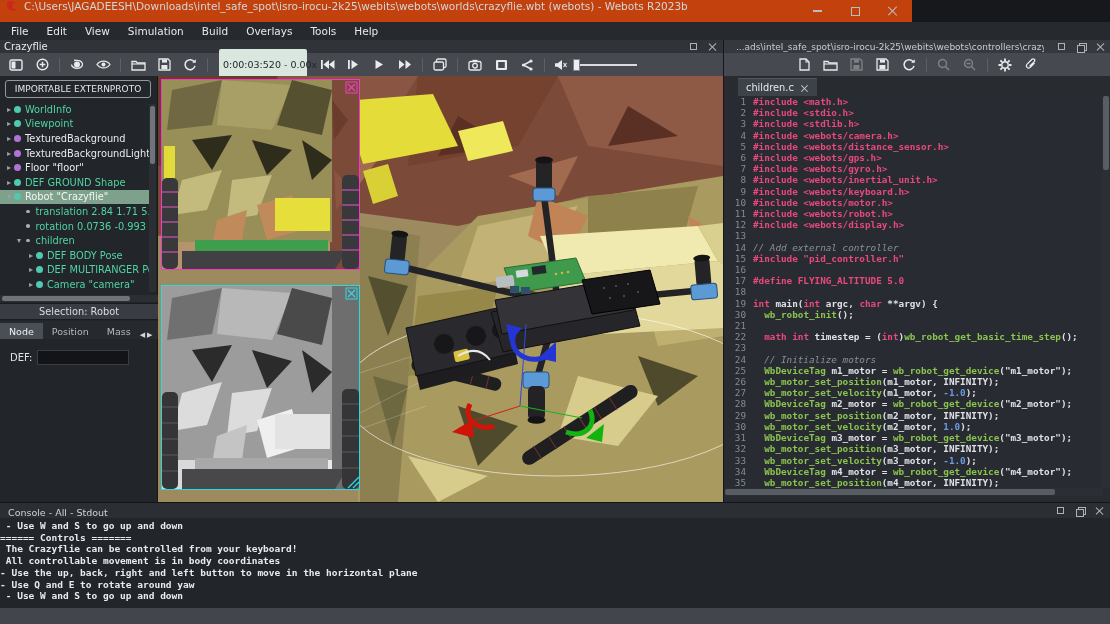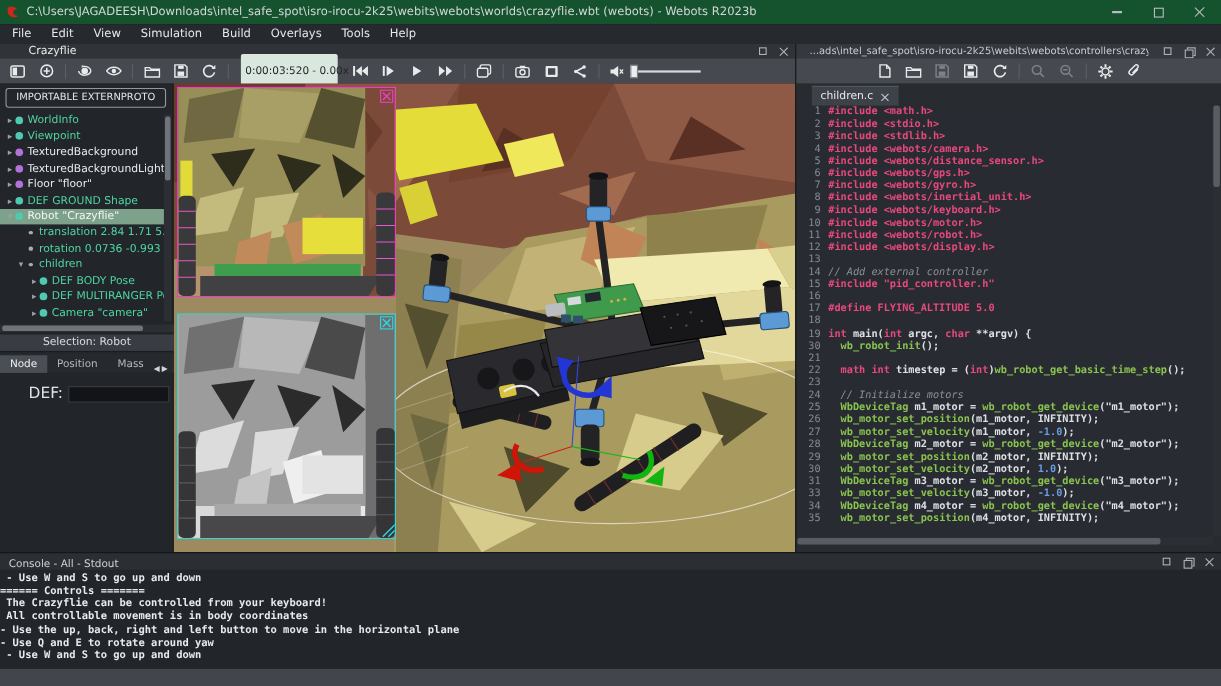--- a/index.html
+++ b/index.html
@@ -1,43 +1,43 @@
 <!DOCTYPE html>
 <html><head>
 <meta charset="utf-8">
 <style>
   * { margin:0; padding:0; box-sizing:border-box; }
   html,body { width:1110px; height:624px; background:#17181c; overflow:hidden;
     font-family:"DejaVu Sans", sans-serif; -webkit-font-smoothing:antialiased; }
   #app { position:relative; width:1110px; height:624px; overflow:hidden; }
 
   
-  .titlebar { position:absolute; left:0; top:0; width:1110px; height:22px;
-    background:#14532d; display:flex; align-items:center; }
+  .titlebar { position:absolute; left:0; top:0; width:912px; height:22px;
+    background:#c2410c; display:flex; }
   .applogo { width:12px; height:12px; margin:0 6px 0 6px; }
   .title { color:#d3d6da; font-size:10.5px; white-space:nowrap; }
   .wincontrols { position:absolute; right:0; top:0; height:22px; display:flex; }
   .winbtn { width:38px; height:22px; display:flex; align-items:center; justify-content:center; }
   .glyph-min { width:9px; height:1.5px; background:#b9bcc1; }
   .glyph-max { width:9px; height:9px; border:1.2px solid #b9bcc1; }
   .glyph-close { position:relative; width:10px; height:10px; }
   .glyph-close::before,.glyph-close::after { content:""; position:absolute; left:4px; top:-1px;
     width:1.4px; height:12px; background:#b9bcc1; }
   .glyph-close::before { transform:rotate(45deg);} .glyph-close::after { transform:rotate(-45deg);}
 
   
   .menubar { position:absolute; left:0; top:22px; width:1110px; height:18px;
     background:#26292e; display:flex; align-items:center; padding-left:2px; }
   .menu-item { color:#e6e8ec; font-size:10.5px; padding:16px 9px; height:18px;
     display:flex; align-items:center; }
 
   
   .tabrow { position:absolute; left:0; top:40px; width:723px; height:13px;
     background:#303338; display:flex; align-items:center; }
-  .worldtab { color:#e8eaec; font-size:10px; padding-left:26px; }
+  .worldtab { color:#e8eaec; font-size:10px; padding-left:4px; }
   .dockbtns { position:absolute; right:4px; top:1px; display:flex; gap:8px; align-items:center; }
   .dockbtn { width:12px; height:11px; display:flex; align-items:center; justify-content:center; }
   .g-sq { width:7px; height:7px; border:1px solid #aeb2b7; }
   .g-re { position:relative; width:8px; height:8px; }
   .g-re::before { content:""; position:absolute; left:2px; top:0; width:6px; height:6px; border:1px solid #aeb2b7;}
   .g-re::after  { content:""; position:absolute; left:0; top:2px; width:6px; height:6px; border:1px solid #aeb2b7; background:#303338;}
   .g-x { position:relative; width:8px; height:8px; }
   .g-x::before,.g-x::after { content:""; position:absolute; left:3.4px; top:-1px; width:1.2px; height:10px; background:#aeb2b7;}
   .g-x::before{transform:rotate(45deg);} .g-x::after{transform:rotate(-45deg);}
 
@@ -73,21 +73,21 @@
   .hthumb { position:absolute; left:2px; top:1px; width:128px; height:5px; background:#6f737a; border-radius:2px; }
   .selbar { position:absolute; left:0; top:227px; width:158px; height:17px; background:#393d43;
     color:#d9dce0; font-size:9.8px; display:flex; align-items:center; justify-content:center;
     border-top:1px solid #1a1c20; border-bottom:1px solid #1a1c20; }
   .nodetabs { position:absolute; left:0; top:245px; width:158px; height:18px; background:#26292e;
     display:flex; align-items:flex-end; }
   .ntab { height:16px; padding:0 9px; font-size:9.5px; color:#b4b8be; display:flex; align-items:center; }
   .ntab.active { background:#4a4e55; color:#eef0f2; }
   .ntabarrows { margin-left:auto; color:#d2d5d9; font-size:7px; padding-right:4px; letter-spacing:2px; }
   .defrow { position:absolute; left:10px; top:274px; display:flex; align-items:center; gap:5px; }
-  .deflabel { color:#dfe3e7; font-size:14px;margin-left:16px; }
+  .deflabel { color:#dfe3e7; font-size:10px; }
   .definput { width:92px; height:15px; background:#121418; border:1px solid #3a3e44; color:#e8eaec; font-size:9.5px; padding:0 3px; }
 
   
   .viewport { position:absolute; left:158px; top:76px; width:565px; height:426px; background:#7c4a39; overflow:hidden; }
   .overlay { position:absolute; overflow:hidden; }
   .overlay.cam { left:3px; top:3px; width:199px; height:191px; border:1px solid #f23cc6; }
   .overlay.disp { left:3px; top:209px; width:199px; height:205px; border:1px solid #2bd9e4; }
 
   
   .editor { position:absolute; left:723px; top:40px; width:387px; height:462px; background:#282c32; border-left:1px solid #15171b; }
@@ -695,20 +695,21 @@
         <div class="cl"><span class="ln">22</span><span class="ct">  <span class="kw">math</span> <span class="kw">int</span> timestep = (<span class="kw">int</span>)<span class="fn">wb_robot_get_basic_time_step</span>();</span></div>
         <div class="cl"><span class="ln">23</span><span class="ct"></span></div>
         <div class="cl"><span class="ln">24</span><span class="ct"><span class="cm">  // Initialize motors</span></span></div>
         <div class="cl"><span class="ln">25</span><span class="ct">  <span class="fn">WbDeviceTag</span> m1_motor = <span class="fn">wb_robot_get_device</span>("m1_motor");</span></div>
         <div class="cl"><span class="ln">26</span><span class="ct">  <span class="fn">wb_motor_set_position</span>(m1_motor, INFINITY);</span></div>
         <div class="cl"><span class="ln">27</span><span class="ct">  <span class="fn">wb_motor_set_velocity</span>(m1_motor, <span class="num">-1.0</span>);</span></div>
         <div class="cl"><span class="ln">28</span><span class="ct">  <span class="fn">WbDeviceTag</span> m2_motor = <span class="fn">wb_robot_get_device</span>("m2_motor");</span></div>
         <div class="cl"><span class="ln">29</span><span class="ct">  <span class="fn">wb_motor_set_position</span>(m2_motor, INFINITY);</span></div>
         <div class="cl"><span class="ln">30</span><span class="ct">  <span class="fn">wb_motor_set_velocity</span>(m2_motor, <span class="num">1.0</span>);</span></div>
         <div class="cl"><span class="ln">31</span><span class="ct">  <span class="fn">WbDeviceTag</span> m3_motor = <span class="fn">wb_robot_get_device</span>("m3_motor");</span></div>
+        <div class="cl"><span class="ln">32</span><span class="ct">  <span class="fn">wb_motor_set_position</span>(m3_motor, INFINITY);</span></div>
         <div class="cl"><span class="ln">33</span><span class="ct">  <span class="fn">wb_motor_set_velocity</span>(m3_motor, <span class="num">-1.0</span>);</span></div>
         <div class="cl"><span class="ln">34</span><span class="ct">  <span class="fn">WbDeviceTag</span> m4_motor = <span class="fn">wb_robot_get_device</span>("m4_motor");</span></div>
         <div class="cl"><span class="ln">35</span><span class="ct">  <span class="fn">wb_motor_set_position</span>(m4_motor, INFINITY);</span></div>
       </div>
     <div class="edvscroll">
         <div class="edvthumb"></div>
       </div>
     <div class="edhscroll">
         <div class="edhthumb"></div>
       </div>

